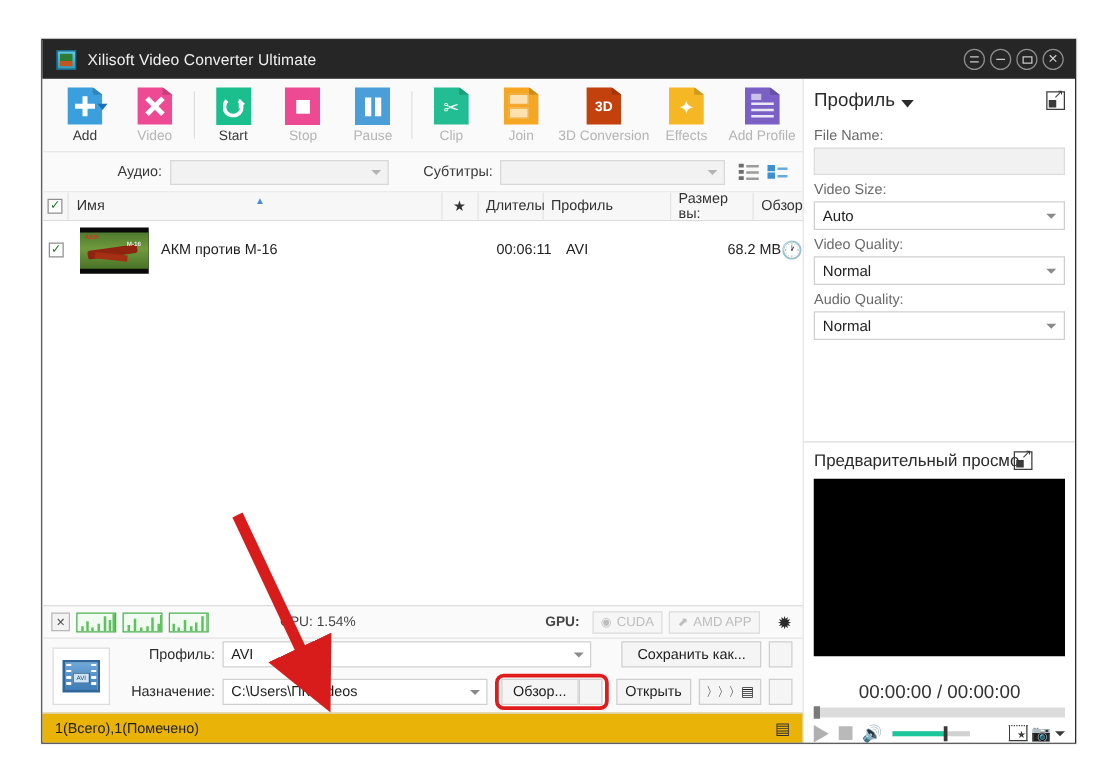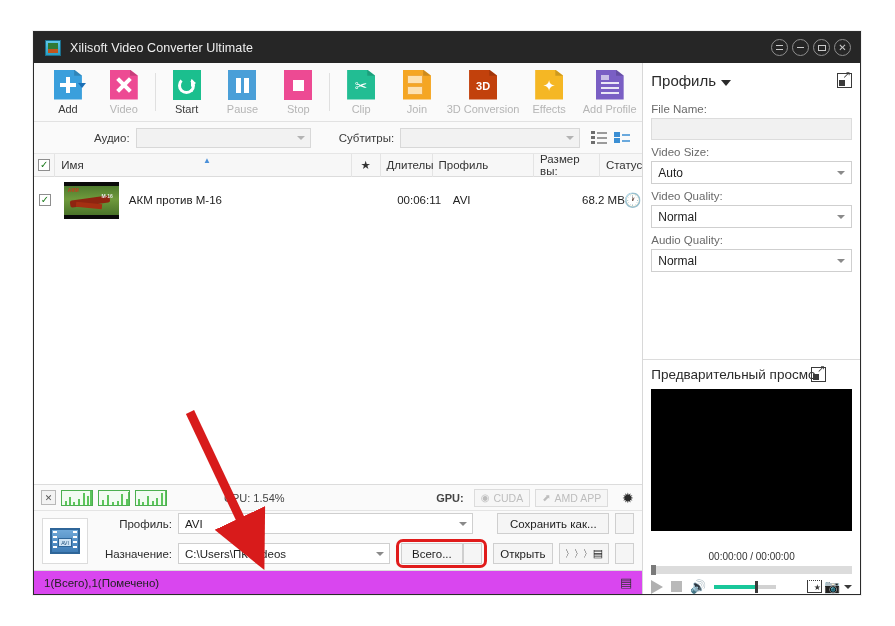--- a/index.html
+++ b/index.html
@@ -183,21 +183,21 @@
     font-size:11.5px;color:#1d1d1d;padding:0 9px;white-space:nowrap;
   }
   .btn-split{ width:19px; padding:0; }
   .hl-wrap{ position:relative; display:flex; padding:4px 5px; }
   .hl-wrap::after{
     content:""; position:absolute; inset:0; border:3px solid #e01b1b; border-radius:7px; pointer-events:none;
   }
   .arrowbtn{ display:flex;align-items:center;gap:1px; padding:0 5px;}
 
   .statusbar{
-    height:24px; border-top:1px solid #dcdcdc; background:#d946ef;
+    height:24px; border-top:1px solid #dcdcdc; background:#eab308;
     display:flex; align-items:center; padding:0 10px; font-size:11.5px; color:#222; flex:0 0 24px;
   }
   .sb-icon{ margin-left:auto; font-size:13px; color:#333; }
 
   
   .rp-head{
     height:34px; display:flex; align-items:center; padding:0 8px;
     font-size:15px; color:#2b2b2b; flex:0 0 34px;
   }
   .rp-head .car{ width:0;height:0;border-left:5px solid transparent;border-right:5px solid transparent;border-top:6px solid #2b2b2b;margin-left:5px;margin-top:5px;}
@@ -214,21 +214,21 @@
     display:flex;align-items:center;padding-left:6px;font-size:12px;color:#1d1d1d;
   }
   .rselect .car{margin-left:auto;margin-right:6px;width:0;height:0;border-left:4px solid transparent;border-right:4px solid transparent;border-top:4px solid #8a8a8a;}
   .rp-spacer{ flex:1 1 auto; }
   .prev-head{
     height:30px; border-top:1px solid #dcdcdc; display:flex; align-items:center;
     padding:0 8px; font-size:13.5px; color:#2b2b2b; overflow:hidden; white-space:nowrap; flex:0 0 30px;
   }
   .prev-head .expand{ flex:0 0 15px; margin-left:-4px;}
   .screen{ margin:0 8px; height:142px; background:#000; }
-  .timecode{ text-align:center; font-size:10px; color:#333; margin-top:20px;}
+  .timecode{ text-align:center; font-size:15px; color:#333; margin-top:20px;}
   .seek{ margin:4px 8px 0; height:8px; background:#dcdcdc; position:relative;}
   .seek .knob{ position:absolute;left:0;top:-1px;width:5px;height:10px;background:#7a7a7a;}
   .pcontrols{ display:flex; align-items:center; padding:5px 8px 0; gap:8px;}
   .playt{ width:0;height:0;border-left:12px solid #b0b0b0;border-top:7px solid transparent;border-bottom:7px solid transparent;}
   .stopb{ width:11px;height:11px;background:#b9b9b9;}
   .spk{ font-size:13px;color:#2b2b2b;}
   .vol{ width:62px;height:4px;background:#d2d2d2;position:relative;}
   .vol .fill{position:absolute;left:0;top:0;bottom:0;width:68%;background:#19c79a;}
   .vol .vk{position:absolute;left:66%;top:-4px;width:3px;height:12px;background:#3a3a3a;}
   .snapi{ margin-left:auto; display:flex; align-items:center; gap:3px;}
@@ -298,35 +298,35 @@
           <div class="tbi">
               <div class="sq" style="background:#1bbf8e">
                 <span class="reload"></span>
               </div>
             </div>
           <div class="tb-label">Start</div>
         </div>
 
         <div class="tb-item disabled">
           <div class="tbi">
+              <div class="sq" style="background:#ed4a93;position:relative">
+                <span class="stopsq"></span>
+              </div>
+            </div>
+          <div class="tb-label">Stop</div>
+        </div>
+
+        <div class="tb-item disabled">
+          <div class="tbi">
               <div class="sq" style="background:#4a9fd8;position:relative">
             <span class="pausebar" style="left:8px"></span>
                 <span class="pausebar" style="left:16px"></span>
           </div>
             </div>
           <div class="tb-label">Pause</div>
-        </div>
-
-        <div class="tb-item disabled">
-          <div class="tbi">
-              <div class="sq" style="background:#ed4a93;position:relative">
-                <span class="stopsq"></span>
-              </div>
-            </div>
-          <div class="tb-label">Stop</div>
         </div>
 
         <div class="tb-sep"></div>
 
         <div class="tb-item disabled">
           <div class="tbi">
               <div class="pagefold" style="background:#22bd93">
                 <span class="scissors">✂</span>
               </div>
             </div>
@@ -427,21 +427,21 @@
         <div class="lh" style="width:52px">
           <span>Длителы</span>
         </div>
         <div class="lh" style="width:105px">
           <span>Профиль</span>
         </div>
         <div class="lh" style="width:68px">
           <span>Размер вы:</span>
         </div>
         <div class="lh" style="flex:1;border-right:none">
-          <span>Статус</span>
+          <span>Обзор</span>
         </div>
       </div>
 
       <div class="listbody">
         <div class="row">
           <div style="width:22px;display:flex;justify-content:center">
             <span class="chk">✓</span>
           </div>
           <div class="thumb">
             <span class="grass"></span>
@@ -520,21 +520,21 @@
               <span class="car" style="margin:0"></span>
             </div>
           </div>
           <div class="destrow">
             <span class="dlabel">Назначение:</span>
             <div class="combo">
               <span>C:\Users\ПК\Videos</span>
               <span class="car"></span>
             </div>
             <div class="hl-wrap">
-              <div class="btn" style="width:62px">Всего...</div>
+              <div class="btn" style="width:62px">Обзор...</div>
               <div class="btn btn-split">
                 <span class="car" style="margin:0"></span>
               </div>
             </div>
             <div class="btn" style="width:60px">Открыть</div>
             <div class="btn arrowbtn">
               <span style="font-size:10px;letter-spacing:-1px">〉〉〉</span>
               <span style="font-size:11px">▤</span>
             </div>
             <div class="btn btn-split">

